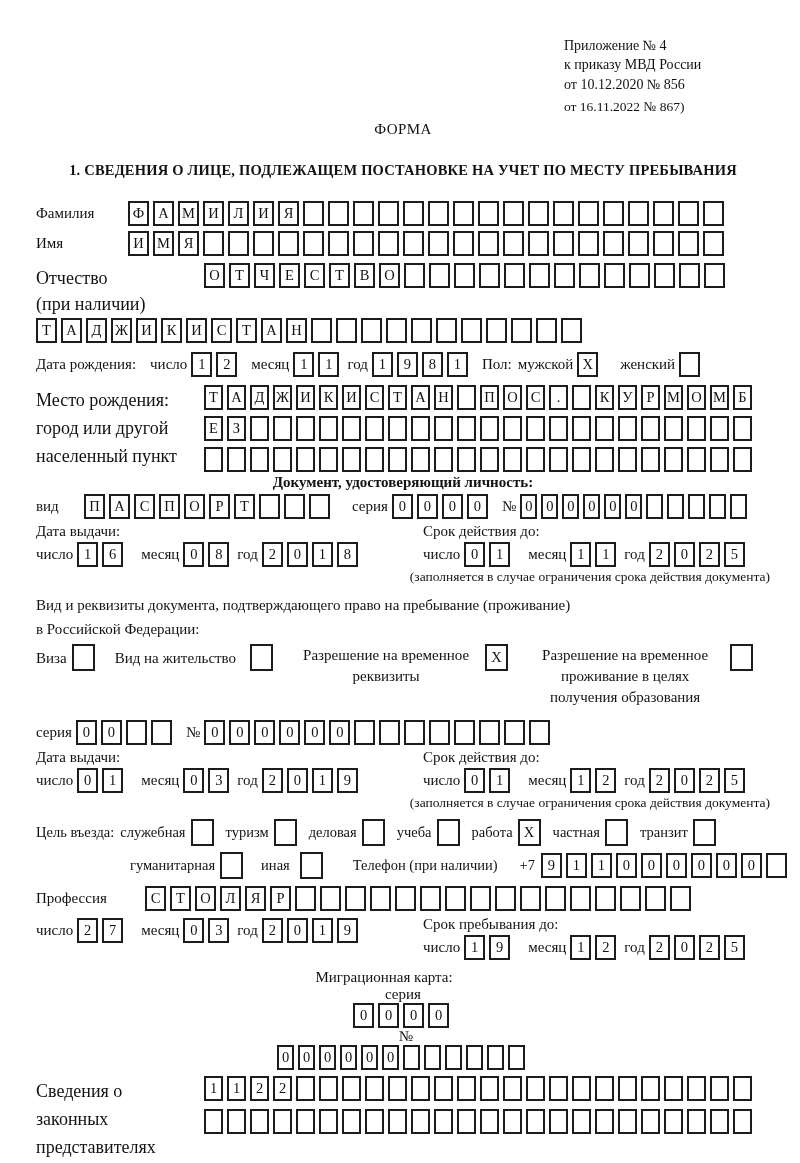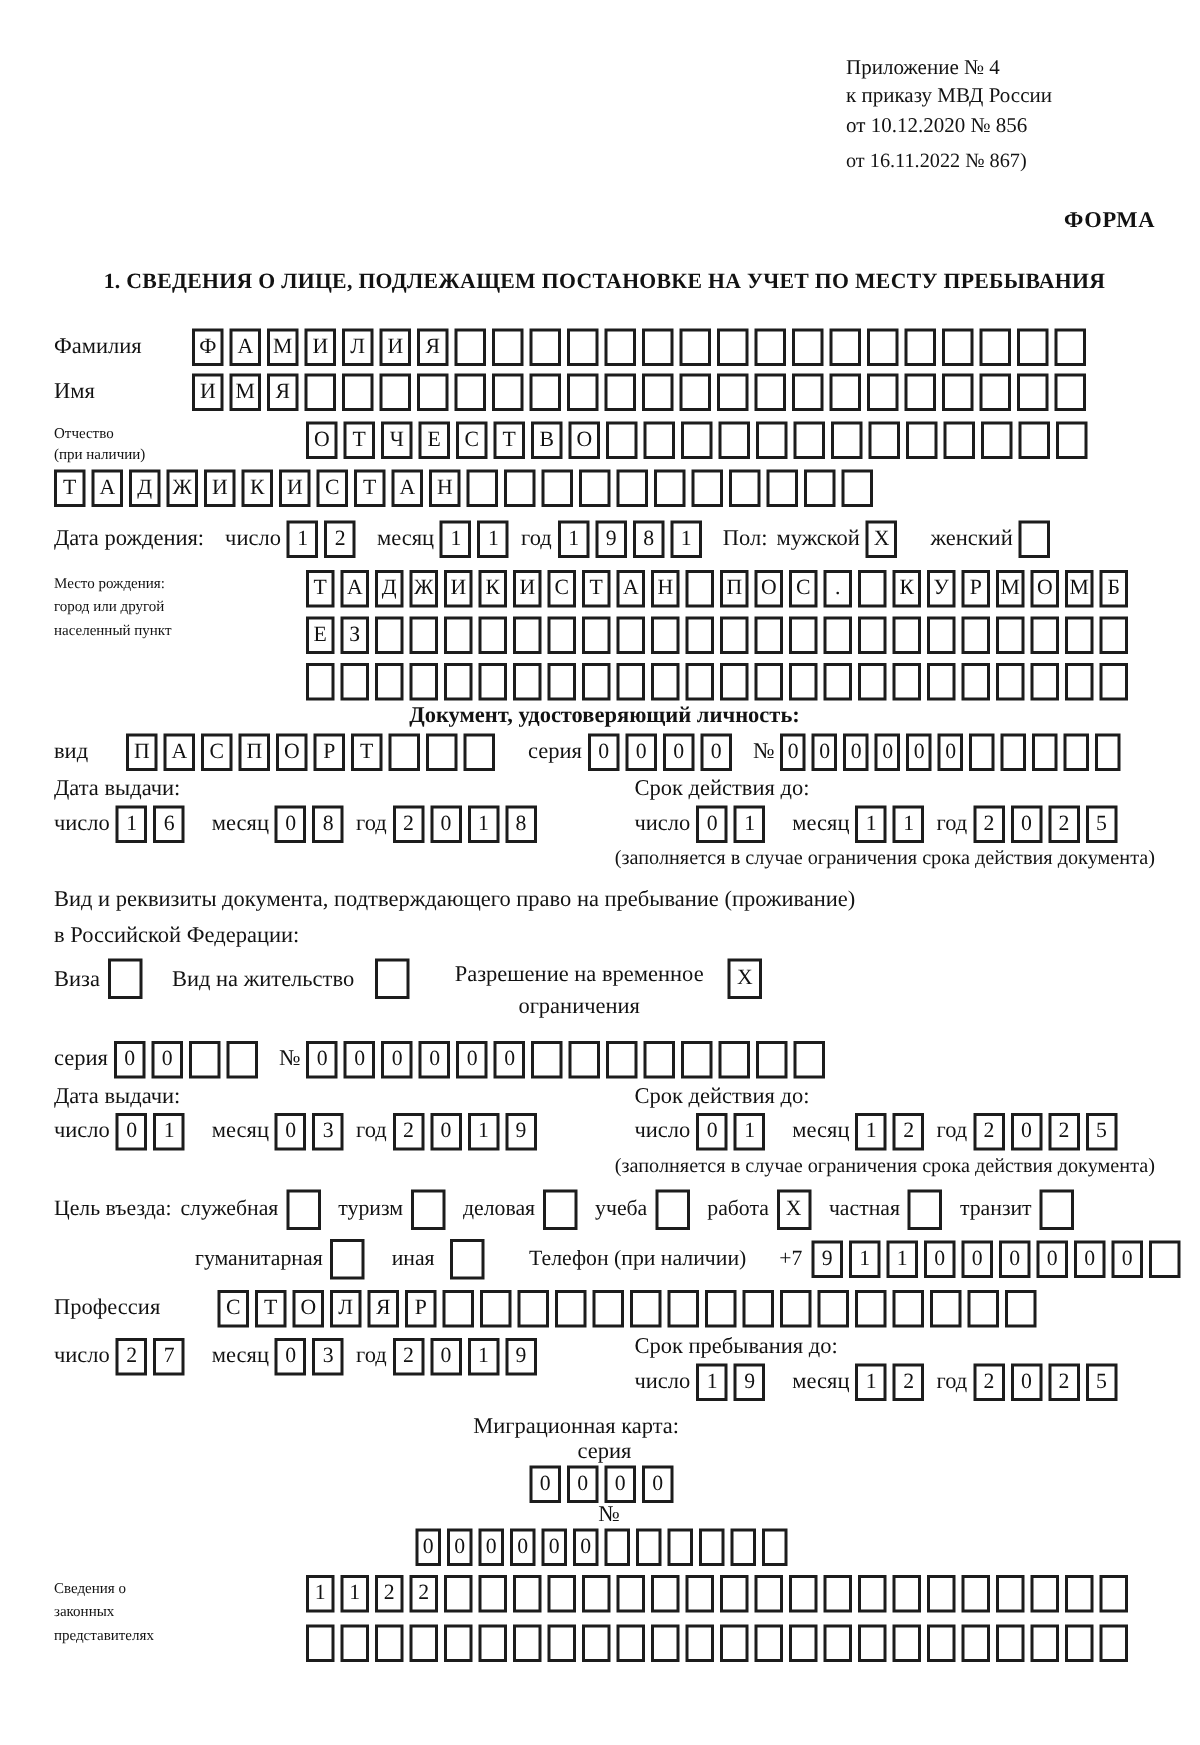--- a/index.html
+++ b/index.html
@@ -2,30 +2,30 @@
 <html><head>
 <meta charset="utf-8">
 <style>
   html,body{margin:0;padding:0;background:#fff;}
   body{width:800px;height:1163px;overflow:hidden;color:#121212;
        font-family:"Liberation Serif","DejaVu Serif",serif;}
   .page{padding:36px 30px 0 36px;box-sizing:border-box;width:800px;}
 
   .appendix{margin-left:528px;font-size:14px;line-height:1.38;}
   .amendment{margin-left:528px;font-size:13.5px;line-height:1.38;margin-top:4px;}
-  .forma{text-align:right;font-weight:bold;font-size:15px;margin-top:22px;letter-spacing:.4px;}
+  .forma{text-align:center;font-weight:normal;font-size:15px;margin-top:4px;letter-spacing:.4px;}
 
   .title{text-align:center;font-weight:bold;font-size:15.5px;line-height:1.5;margin-top:12px;}
   .blank-line{display:inline-block;width:58px;height:13px;border-bottom:2px solid #333;margin-left:10px;}
 
   .section-heading{font-weight:bold;font-size:14.5px;text-align:center;margin-top:24px;letter-spacing:.2px;}
 
   .row{display:flex;align-items:flex-start;}
   .lbl{font-size:15px;padding-top:4px;flex:none;}
-  .lbl2{font-size:10px;line-height:1.45;flex:none;padding-top:2px;}
+  .lbl2{font-size:18px;line-height:1.45;flex:none;padding-top:2px;}
 
   .cells{display:flex;flex-wrap:nowrap;flex:none;}
   .cell{box-sizing:border-box;flex:none;display:inline-flex;align-items:center;justify-content:center;
         width:21px;height:25px;border:2px solid #1c1c1c;margin-right:4px;
         font-size:14.5px;font-weight:normal;}
   .md .cell{width:19px;margin-right:4px;}
   .sm .cell{width:17px;margin-right:4px;}
   .cb .cell{width:23px;height:27px;}
 
   .inline{display:flex;align-items:center;font-size:15px;}
@@ -404,23 +404,29 @@
           <span class="cell"></span>
         </span>
     </div>
     <div class="pair" style="margin-left:16px;">
       <span class="lbl" style="padding-top:5px;">Вид на жительство</span>
       <span class="cells cb" style="margin-left:14px;">
           <span class="cell"></span>
         </span>
     </div>
     <div class="pair" style="margin-left:16px;">
-      <div class="wrapblk" style="width:186px;">Разрешение на временное ограничения</div>
+      <div class="wrapblk" style="width:186px;">Разрешение на временное реквизиты</div>
       <span class="cells cb" style="margin-left:6px;">
           <span class="cell">X</span>
+        </span>
+    </div>
+    <div class="pair" style="margin-left:14px;">
+      <div class="wrapblk" style="width:198px;">Разрешение на временное проживание в целях получения образования</div>
+      <span class="cells cb" style="margin-left:6px;">
+          <span class="cell"></span>
         </span>
     </div>
   </div>
 
   <div class="inline" style="margin-top:12px;">
     <span>серия</span>
     <span class="cells gap6">
         <span class="cell">0</span>
         <span class="cell">0</span>
         <span class="cell"></span>

